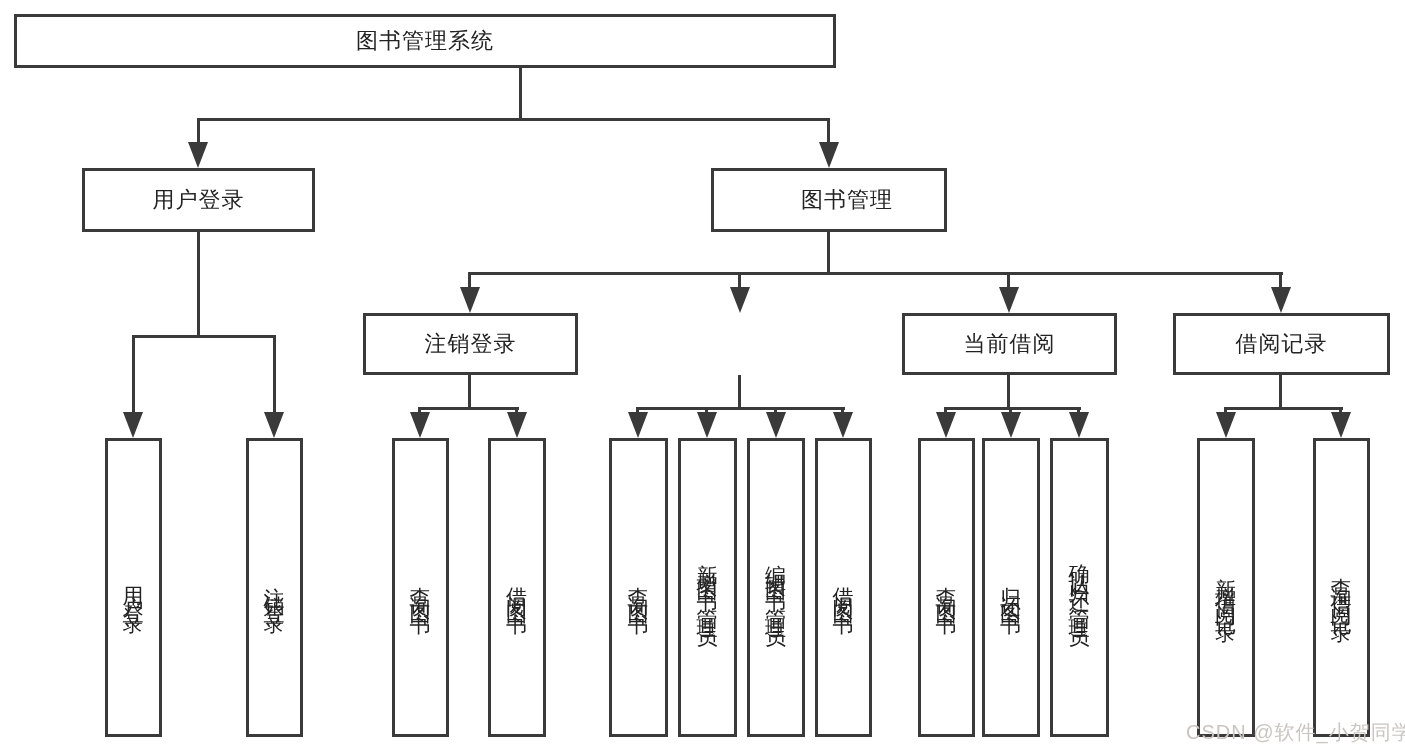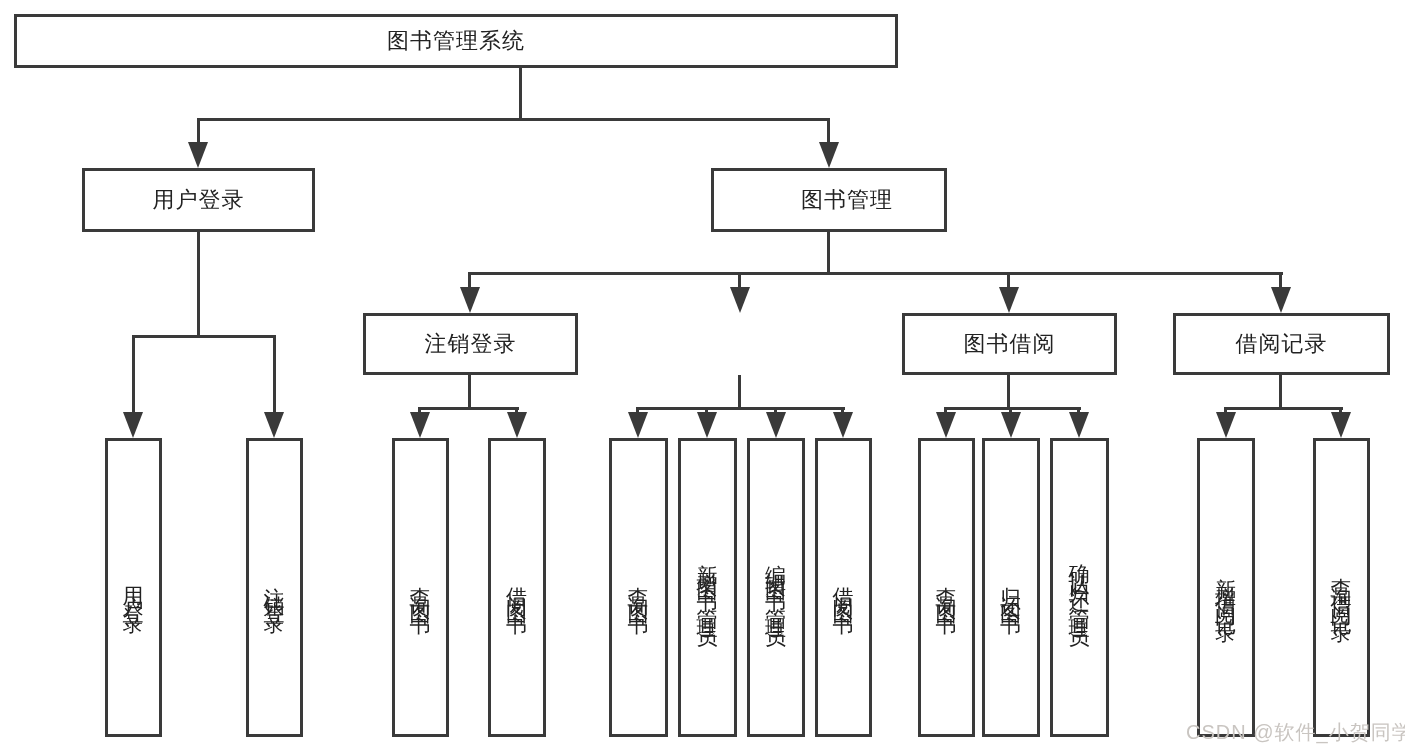--- a/index.html
+++ b/index.html
@@ -26,36 +26,36 @@
   .watermark{
     position:absolute;left:1186px;top:719px;font-size:20px;letter-spacing:1px;
     color:#c9c5c1;z-index:5;white-space:nowrap;
   }
 </style>
 </head>
 <body>
 
 <div id="stage">
 
-  <div class="node" style="left:14px;top:14px;width:884px;height:54px;">
+  <div class="node" style="left:14px;top:14px;width:822px;height:54px;">
     <span class="lbl">图书管理系统</span>
   </div>
 
   <div class="node" style="left:82px;top:168px;width:233px;height:64px;">
     <span class="lbl">用户登录</span>
   </div>
   <div class="node" style="left:711px;top:168px;width:236px;height:64px;padding-left:36px;">
     <span class="lbl">图书管理</span>
   </div>
 
   <div class="node" style="left:363px;top:313px;width:215px;height:62px;">
     <span class="lbl">注销登录</span>
   </div>
   <div class="node" style="left:902px;top:313px;width:215px;height:62px;">
-    <span class="lbl">图书借阅</span>
+    <span class="lbl">当前借阅</span>
   </div>
   <div class="node" style="left:1173px;top:313px;width:217px;height:62px;">
     <span class="lbl">借阅记录</span>
   </div>
 
   <div class="node leaf" style="left:105px;top:438px;width:57px;height:299px;">
     <span class="lbl">用户登录</span>
   </div>
   <div class="node leaf" style="left:246px;top:438px;width:57px;height:299px;">
     <span class="lbl">注销登录</span>

